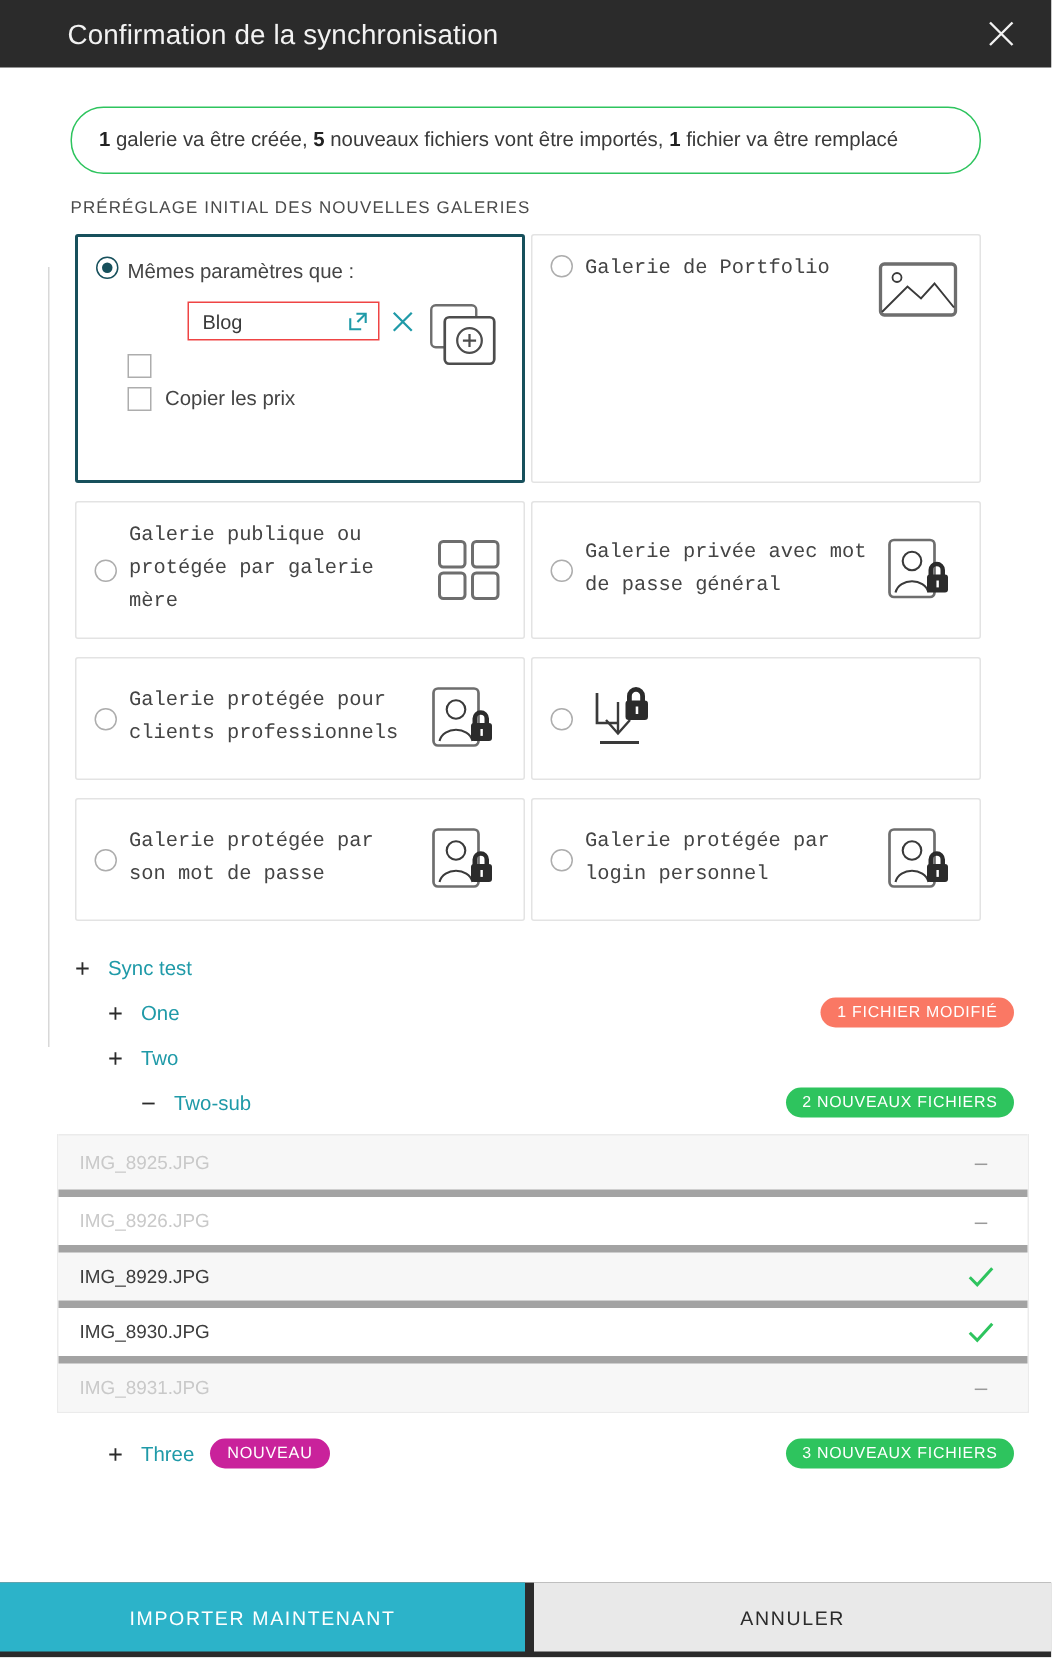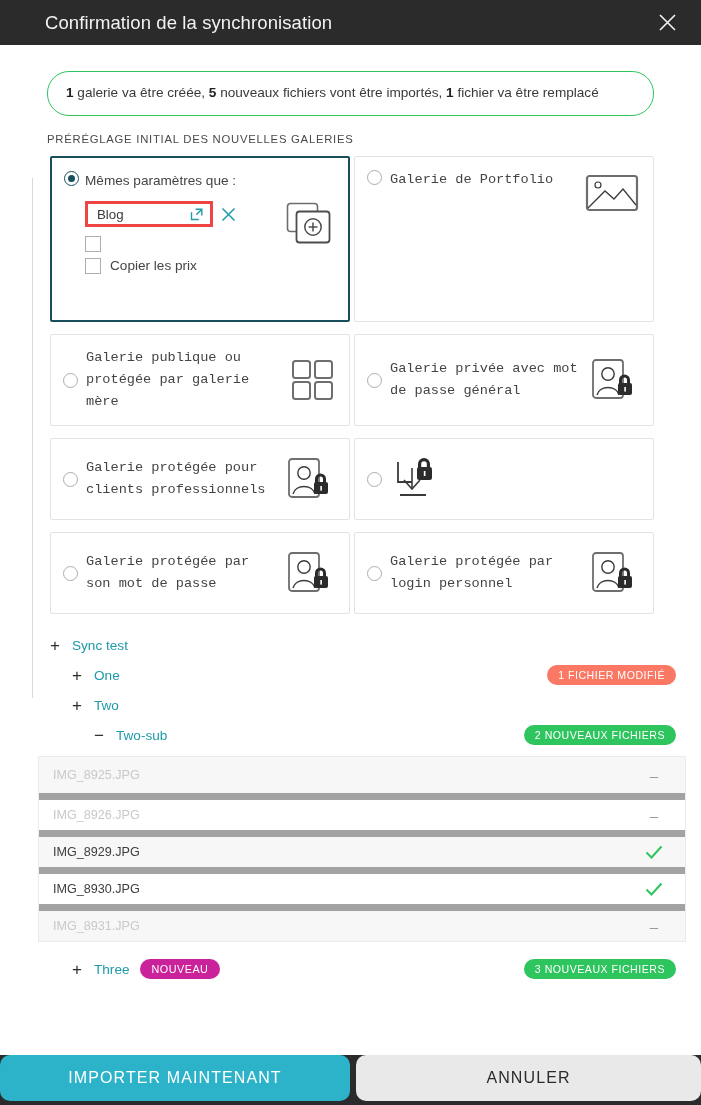--- a/index.html
+++ b/index.html
@@ -64,23 +64,23 @@
   .card-text { font-size:13.6px; color:#444; line-height:1.62; flex:1 1 auto;font-family:Liberation Mono, monospace; }
   .card-icon { flex:0 0 auto; display:flex; align-items:center; justify-content:center; }
   .card.tall .card-icon { margin-top:4px; }
 
   .preset-main { display:flex; gap:6px; width:100%; }
   .preset-left { flex:1 1 auto; }
   .preset-label { font-size:13.6px; color:#444; line-height:1.62; }
 
   .input-row { display:flex; align-items:center; gap:8px; margin:9px 0 6px 0; }
   .text-input {
-    flex:0 0 128px; height:26px; border:3px solid #ef4444; background:#fff;
+    flex:0 0 128px; height:26px; border:1px solid #ef4444; background:#fff;
     display:flex; align-items:center; justify-content:space-between;
-    padding: 0 7px 0 9px; font-size:13.3px; color:#3a3a3a;
+    padding: 0 7px 0 9px; font-size:13.3px; color:#3a3a3a;margin-left:40px;
   }
   .ext-icon { color:#1f9aa8; display:flex; }
   .x-icon { color:#1f9aa8; display:flex; cursor:pointer; }
 
   .chk-row { display:flex; align-items:flex-start; gap:9px; margin-top:3px; }
   .chk {
     width:16px; height:16px; border:1px solid #adadad; background:#fff;
     flex:0 0 16px; margin-top:3px;
   }
   .chk-label { font-size:13.6px; color:#444; line-height:1.6; }
@@ -101,39 +101,39 @@
   .badge.new-files { background:#2ec45e; }
   .badge.modified { background:#fa7864; }
   .badge.nouveau { background:#c9229b; margin-left:10px; padding:4px 12px; font-size:10.8px; }
 
   .indent1 { padding-left:22px; }
   .indent2 { padding-left:44px; }
 
   .filelist { margin: 6px 0 0 38px; width: 648px; border:1px solid #ebebeb; border-top:none; }
   .file-row {
     height:37px; display:flex; align-items:center; padding: 0 0 0 14px;
-    font-size:12.6px; color:#3d3d3d; border-top:7px solid #a3a3a3;
+    font-size:12.6px; color:#3d3d3d; border-top:5px solid #a3a3a3;
   }
   .file-row:first-child { border-top:1px solid #ebebeb; }
   .file-row.alt { background:#f7f7f7; }
   .file-row.muted { color:#c9c9c9; }
   .file-name { flex:1 1 auto; }
   .file-status { width:62px; display:flex; align-items:center; justify-content:center; }
   .dash { color:#9a9a9a; font-size:15px; line-height:1; }
   .check { color:#2ec45e; display:flex; }
 
   .tree-bottom { padding: 12px 25px 0 47px; }
 
   
   .footer {
     position:absolute; left:0; bottom:0; width:701px; height:50px;
     background:#2b2b2b; display:flex; align-items:flex-start; gap:6px; padding:0;
   }
   .btn {
-    height:46px; border:none; border-radius:10px; font-size:16px; letter-spacing:1.1px;
+    height:46px; border:none; border-radius:0; font-size:13px; letter-spacing:1.1px;
     display:flex; align-items:center; justify-content:center; cursor:pointer;
     text-transform:uppercase; font-family:"Liberation Sans", sans-serif;
   }
   .btn-primary { flex:0 0 350px; background:#2cb3c9; color:#fff; }
   .btn-secondary { flex:0 0 345px; background:#e9e9e9; color:#2b2b2b; }
 </style>
 </head>
 <body>
 
 <div class="modal">

